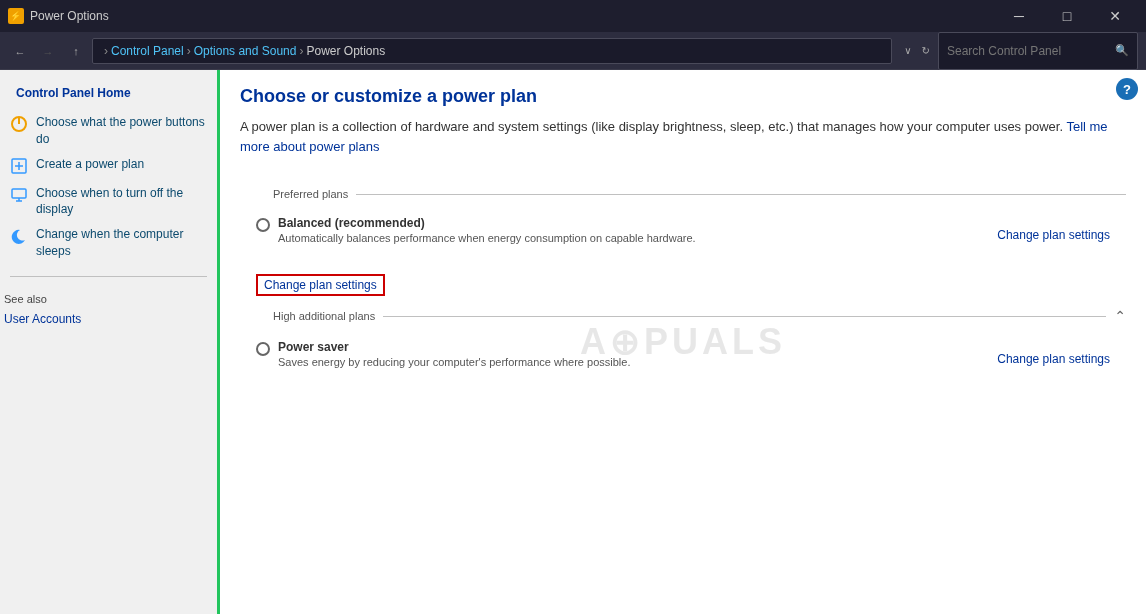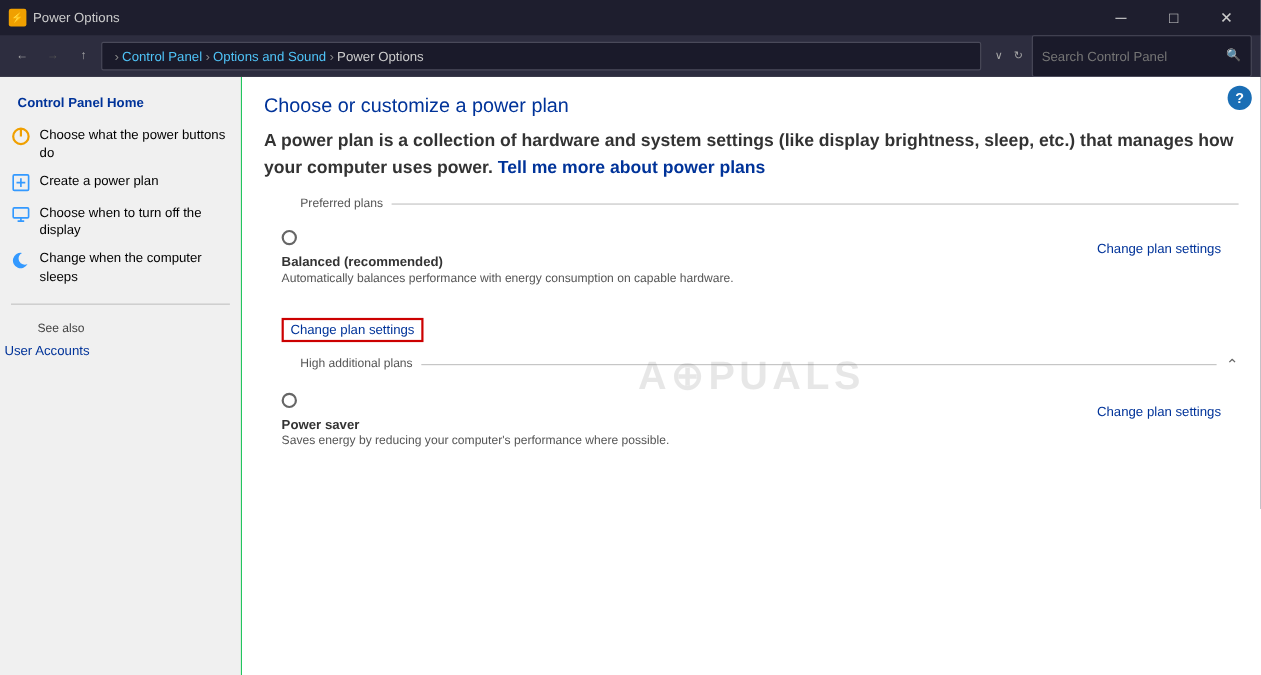--- a/index.html
+++ b/index.html
@@ -87,53 +87,53 @@
     .main-layout {
       display: flex;
       height: calc(614px - 32px - 38px);
       background: #f0f0f0;
     }
 
     
     .sidebar {
       width: 220px;
       background: #f0f0f0;
-      border-right: 1px solid #22c55e;
+      border-right: 3px solid #22c55e;
       padding: 10px 0;
       flex-shrink: 0;
     }
     .sidebar-header {
       padding: 6px 16px 10px;
       font-size: 12px; font-weight: 600;
       color: #003399;
       cursor: pointer;
     }
     .sidebar-item {
       display: flex;
       align-items: flex-start;
       padding: 4px 10px;
       cursor: pointer;
-      color: #000000;
+      color: #0c4a6e;
       font-size: 12px;
       line-height: 1.4;
     }
     .sidebar-item-icon {
       width: 20px; height: 20px;
       margin-right: 6px;
       flex-shrink: 0;
       margin-top: 1px;
     }
     .sidebar-item-text { flex: 1; }
     .sidebar-divider {
       border: none;
       border-top: 1px solid #c0c0c0;
       margin: 12px 10px;
     }
     .sidebar-seealso {
-      padding: 4px 34px 4px;
+      padding: 4px 4px 4px;
       font-size: 11px;
       color: #444;
       font-weight: normal;
     }
     .sidebar-sub-item {
       padding: 3px 4px;
       cursor: pointer;
       color: #003399;
       font-size: 12px;
     }
@@ -141,30 +141,29 @@
     
     .content {
       flex: 1;
       background: white;
       padding: 16px 20px;
       overflow-y: auto;
       position: relative;
     }
     .page-title {
       font-size: 18px;
-      font-weight: 400;
+      font-weight: 700;
       color: #003399;
       margin-bottom: 10px;
     }
     .page-desc {
-      font-size: 16px;
+      font-size: 13px;
       color: #333;
-      margin-bottom: 14px;
+      margin-bottom: 32px;
       line-height: 1.5;
-      font-weight: bold;
     }
     .desc-link { color: #003399; cursor: pointer; }
 
     
     .section-header {
       display: flex;
       align-items: center;
       margin-bottom: 10px;
       margin-top: 4px;
       padding-left: 33px;
@@ -188,21 +187,21 @@
     }
 
     
     .plan-item {
       display: flex;
       align-items: flex-start;
       justify-content: space-between;
       padding: 6px 16px;
       margin-bottom: 6px;
     }
-    .plan-left { display: flex; align-items: flex-start; gap: 8px; flex-direction: column; }
+    .plan-left { display: flex; align-items: flex-start; gap: 8px; }
     .plan-radio-wrap { margin-top: 2px; }
     .plan-radio {
       width: 14px; height: 14px;
       border-radius: 50%;
       border: 2px solid #666;
       display: flex; align-items: center; justify-content: center;
       cursor: pointer;
     }
     .plan-radio.checked { border-color: #003399; }
     .plan-radio.checked::after {
@@ -357,21 +356,21 @@
       <div class="section-line"></div>
     </div>
 
     <div class="plan-item">
       <div class="plan-left">
         <div class="plan-radio-wrap">
           <div class="plan-radio"></div>
         </div>
         <div class="plan-info">
           <div class="plan-name">Balanced (recommended)</div>
-          <div class="plan-desc">Automatically balances performance with energy consumption on capable hardware.</div>
+          <div class="plan-desc">Automatically balances performance when energy consumption on capable hardware.</div>
         </div>
       </div>
       <a class="plan-settings-link">Change plan settings</a>
     </div>
 
     <div class="plan-item">
       <a class="plan-settings-link highlighted">Change plan settings</a>
     </div>
 
     <div class="section-header">

